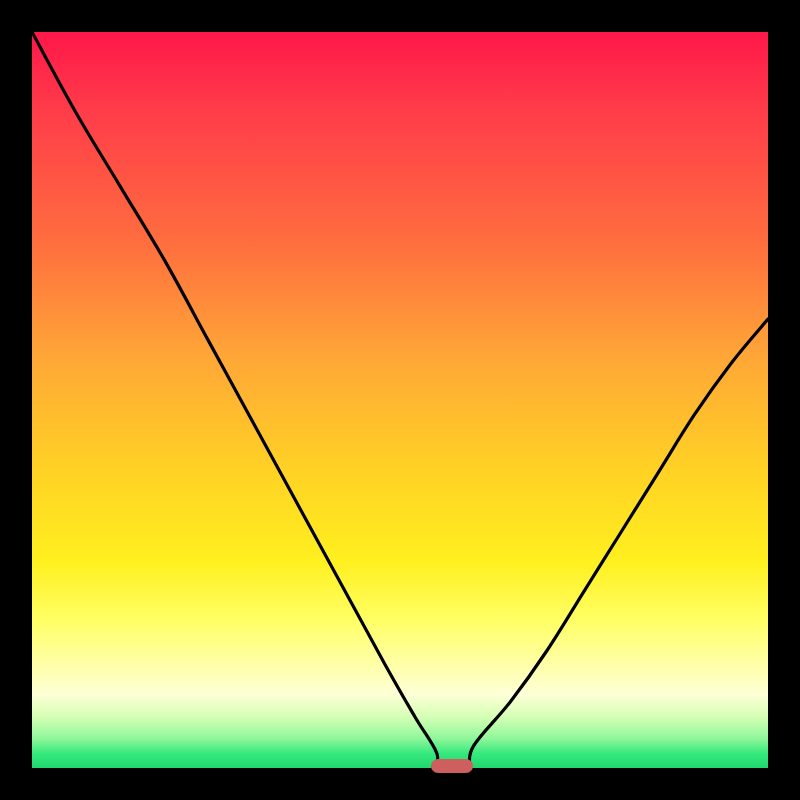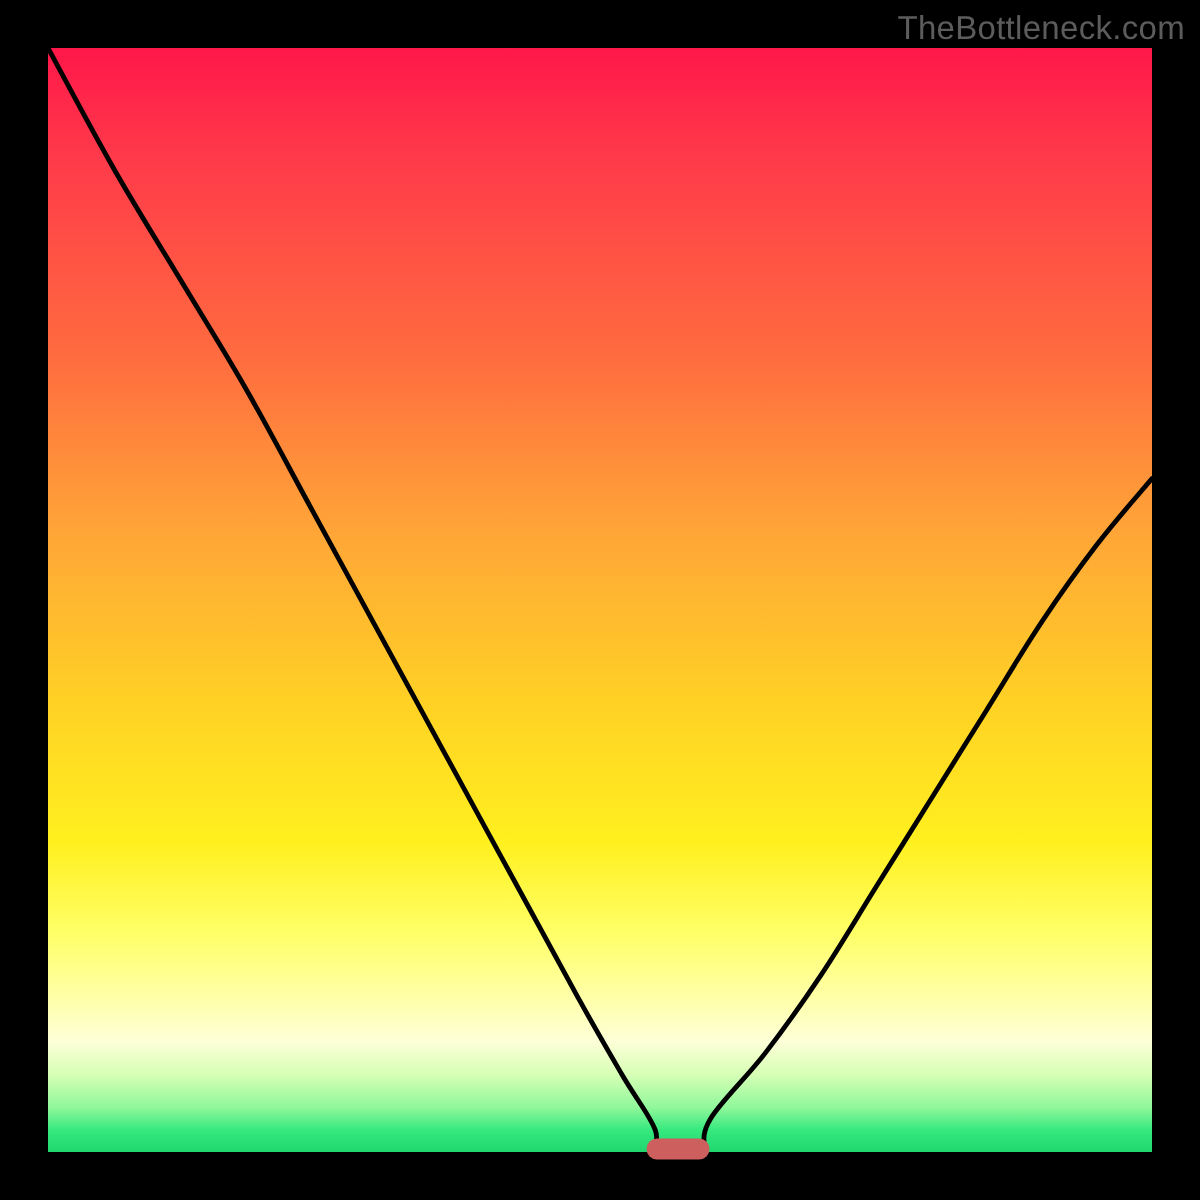--- a/index.html
+++ b/index.html
@@ -64,20 +64,19 @@
     height: 14px;
     background: #cd5f5f;
     border-radius: 7px;
     transform: translate(-50%, -50%);
   }
 </style>
 </head>
 <body>
 
 <div class="frame">
-  <div class="watermark">TheBottleneck.com</div>
   <div class="plot">
     <svg class="curve" viewBox="0 0 736 736" preserveAspectRatio="none">
       <path id="curve-path" fill="none" stroke-width="3.2" stroke-linecap="round" stroke-linejoin="round" d="M 0 0 C 7.948799999999999 14.572800000000006, 28.2624 53.139200000000045, 44.16 80.96000000000004 C 60.057599999999994 108.78080000000003, 72.4224 128.06399999999994, 88.32 154.55999999999995 C 104.21759999999999 181.05599999999995, 116.58239999999999 200.3392, 132.48 228.16000000000003 C 148.3776 255.98080000000004, 160.74239999999998 279.9744, 176.64 309.12 C 192.5376 338.2656, 204.90239999999997 360.93440000000004, 220.79999999999998 390.08000000000004 C 236.6976 419.22560000000004, 249.06239999999997 441.8944, 264.96 471.04 C 280.8576 500.1856, 293.2224 522.8543999999999, 309.12 552 C 325.0176 581.1456000000001, 340.032 609.1136, 353.28 632.96 C 366.52799999999996 656.8064, 373.44640000000004 668.5824, 382.72 684.48 C 391.9936 700.3776, 401.488 712.0064, 404.8 721.28 C 408.112 730.5536, 401.7824 733.3504, 401.12 736 L 437.91999999999996 736 C 438.58239999999995 732.0255999999999, 434.31359999999995 725.8431999999999, 441.59999999999997 713.92 C 448.8864 701.9968, 465.15200000000004 686.9824, 478.40000000000003 669.76 C 491.648 652.5376, 501.95199999999994 638.112, 515.1999999999999 618.24 C 528.448 598.368, 538.752 580.5568000000001, 552 559.36 C 565.248 538.1632, 575.552 521.6768000000001, 588.8000000000001 500.48 C 602.0480000000001 479.2832, 612.3520000000001 462.79679999999996, 625.6 441.59999999999997 C 638.848 420.40319999999997, 649.152 402.59200000000004, 662.4 382.72 C 675.6479999999999 362.848, 685.9519999999999 348.4224, 699.1999999999999 331.2 C 712.448 313.9776, 729.376 294.9888, 736 287.04" stroke="#000000"></path>
     </svg>
     <div id="min-marker" class="marker" style="left: 419.52px; top: 734px; background: rgb(205, 95, 95);"></div>
   </div>
 </div>
 
 </body></html>

